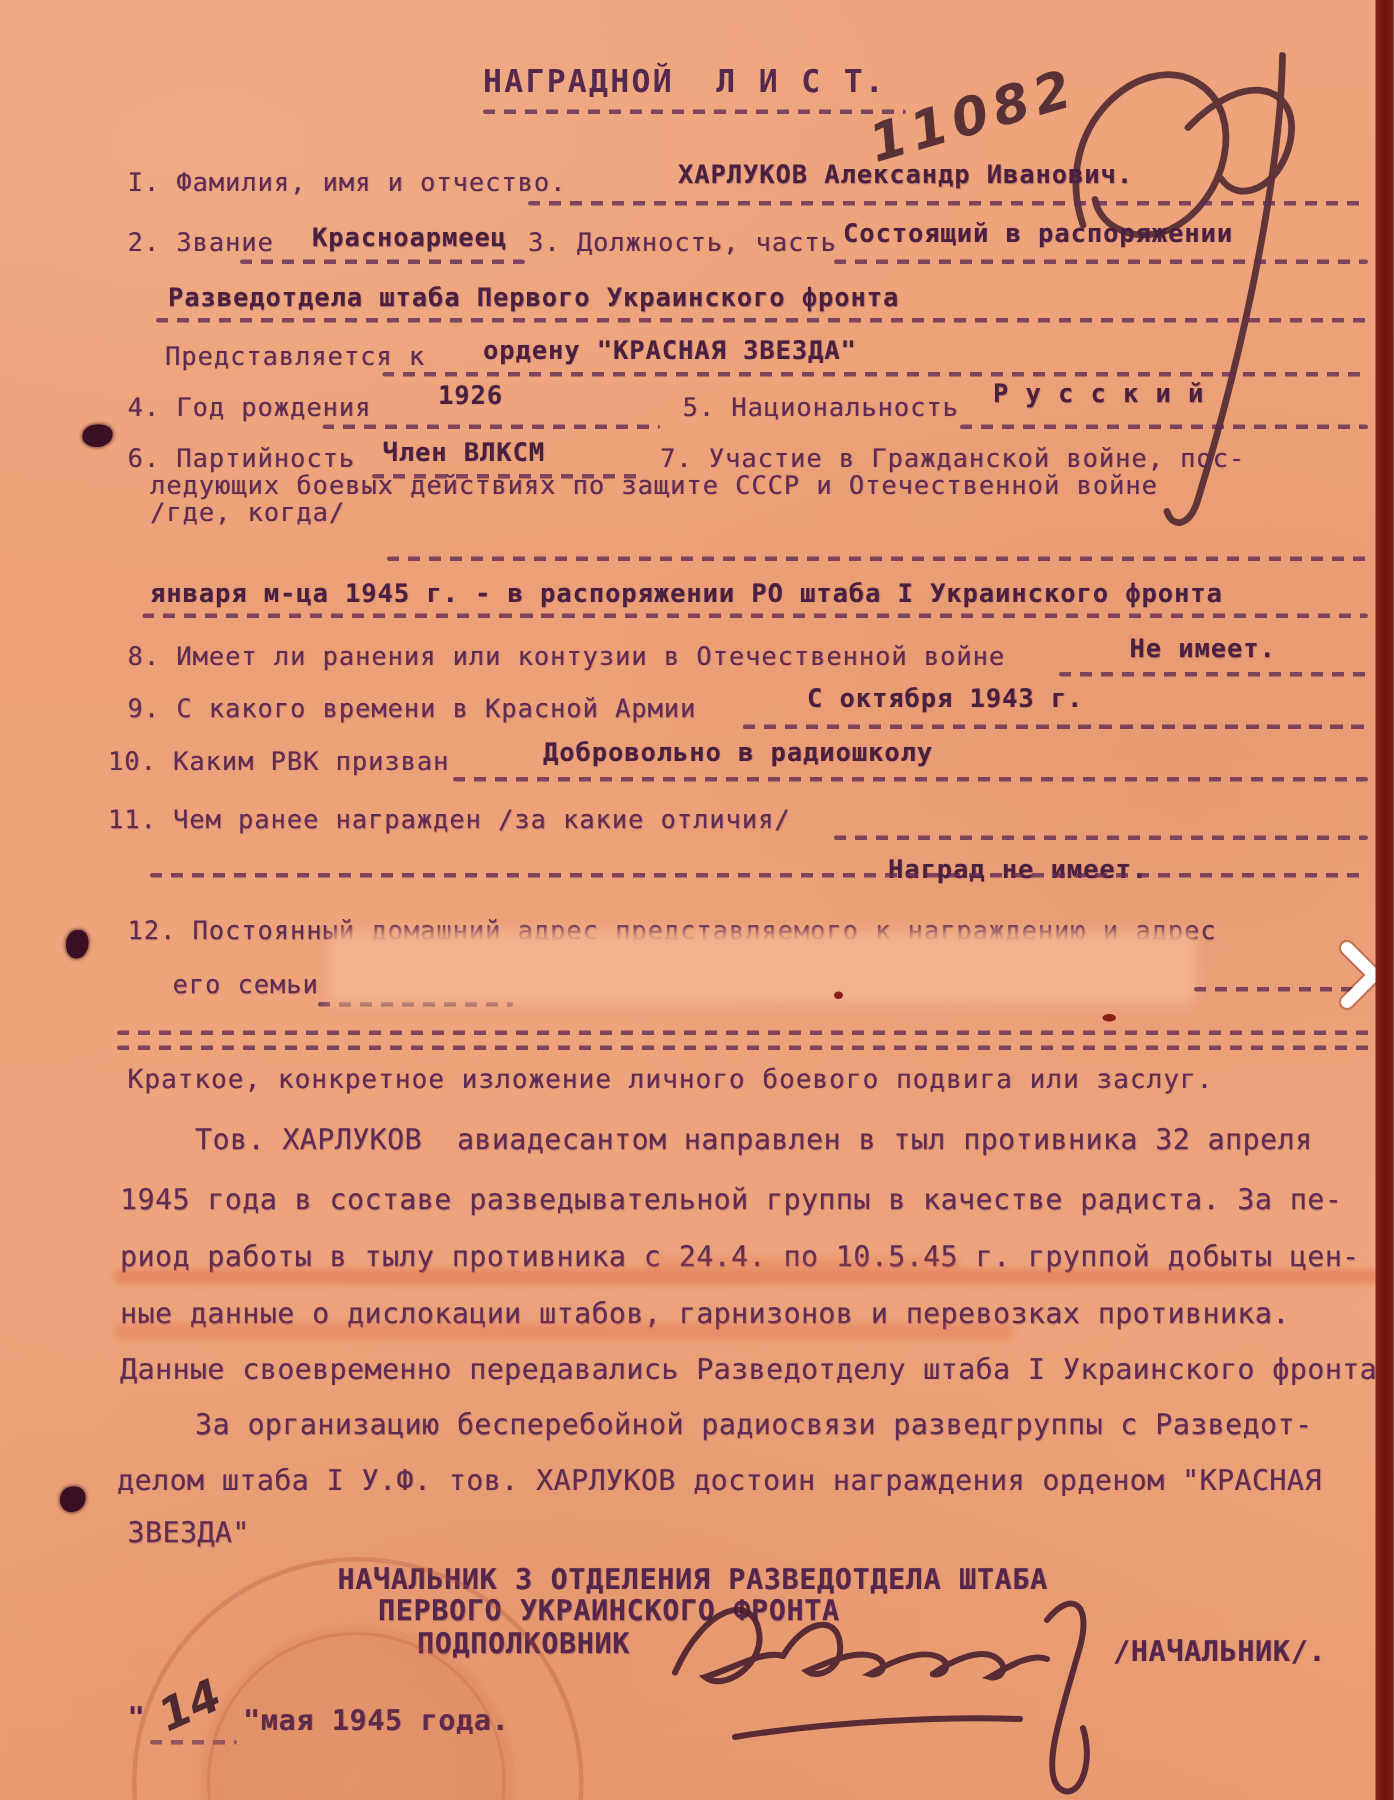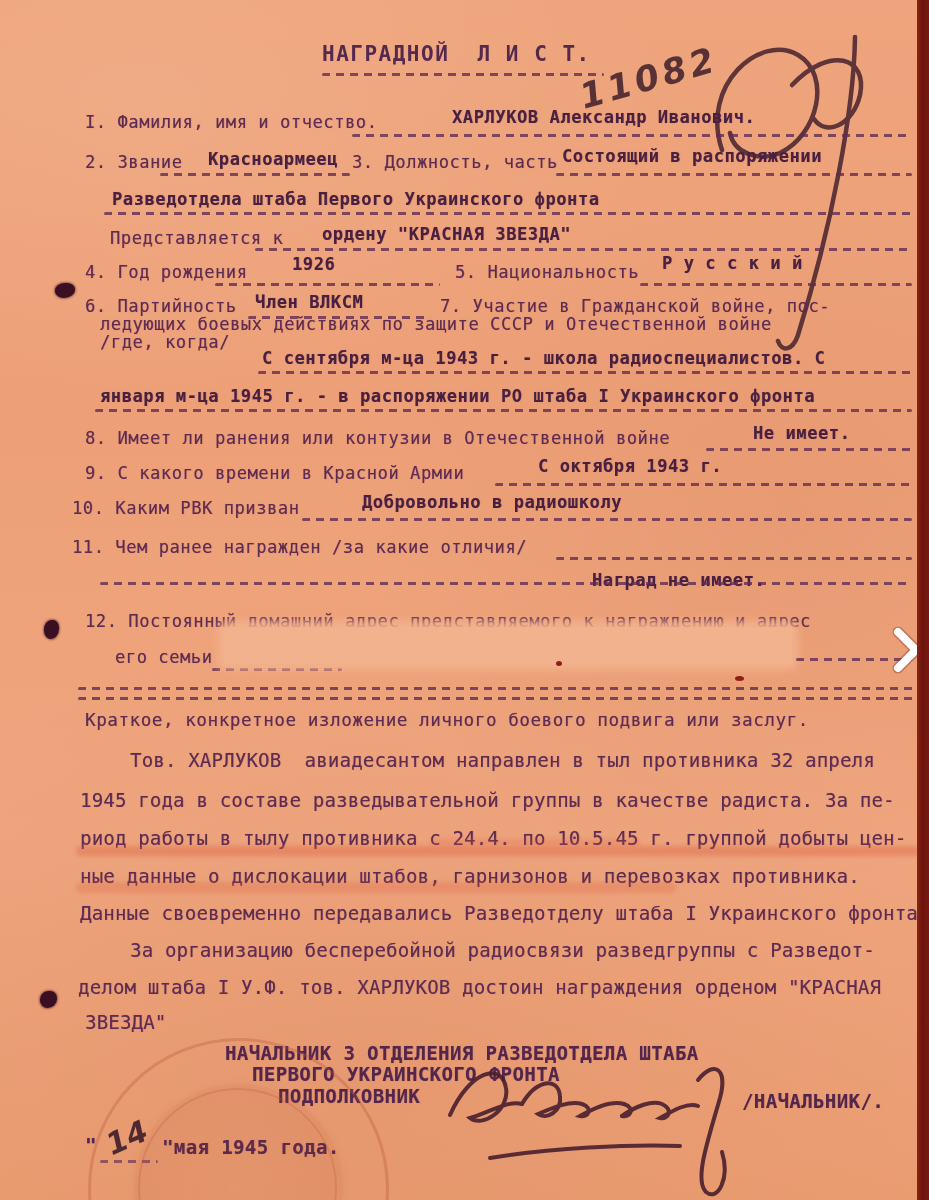--- a/index.html
+++ b/index.html
@@ -79,21 +79,20 @@
   <div class="abs t val" style="left:662px;top:253px;">Р у с с к и й</div>
   <div class="rule" style="left:215px;top:283px;width:225px;"></div>
   <div class="rule" style="left:640px;top:283px;width:272px;"></div>
 
   <div class="abs t" style="left:85px;top:296px;">6. Партийность</div>
   <div class="abs t val" style="left:255px;top:292px;">Член ВЛКСМ</div>
   <div class="abs t" style="left:440px;top:296px;">7. Участие в Гражданской войне, пос-</div>
   <div class="rule" style="left:248px;top:316px;width:182px;"></div>
   <div class="abs t" style="left:100px;top:314px;">ледующих боевых действиях по защите СССР и Отечественной войне</div>
   <div class="abs t" style="left:100px;top:332px;">/где, когда/</div>
-  <div class="abs t val" style="left:262px;top:348px;">С сентября м-ца 1943 г. - школа радиоспециалистов. С</div>
   <div class="rule" style="left:258px;top:371px;width:654px;"></div>
   <div class="abs t val" style="left:100px;top:386px;">января м-ца 1945 г. - в распоряжении РО штаба I Украинского фронта</div>
   <div class="rule" style="left:95px;top:409px;width:817px;"></div>
 
   <div class="abs t" style="left:85px;top:428px;">8. Имеет ли ранения или контузии в Отечественной войне</div>
   <div class="abs t val" style="left:753px;top:423px;">Не имеет.</div>
   <div class="rule" style="left:706px;top:448px;width:206px;"></div>
 
   <div class="abs t" style="left:85px;top:463px;">9. С какого времени в Красной Армии</div>
   <div class="abs t val" style="left:538px;top:456px;text-align:center;">С октября 1943 г.</div>

